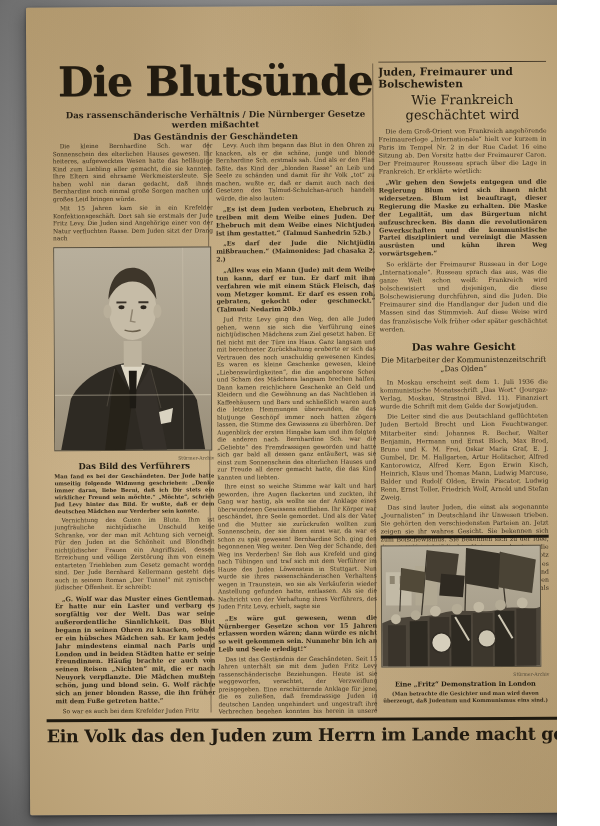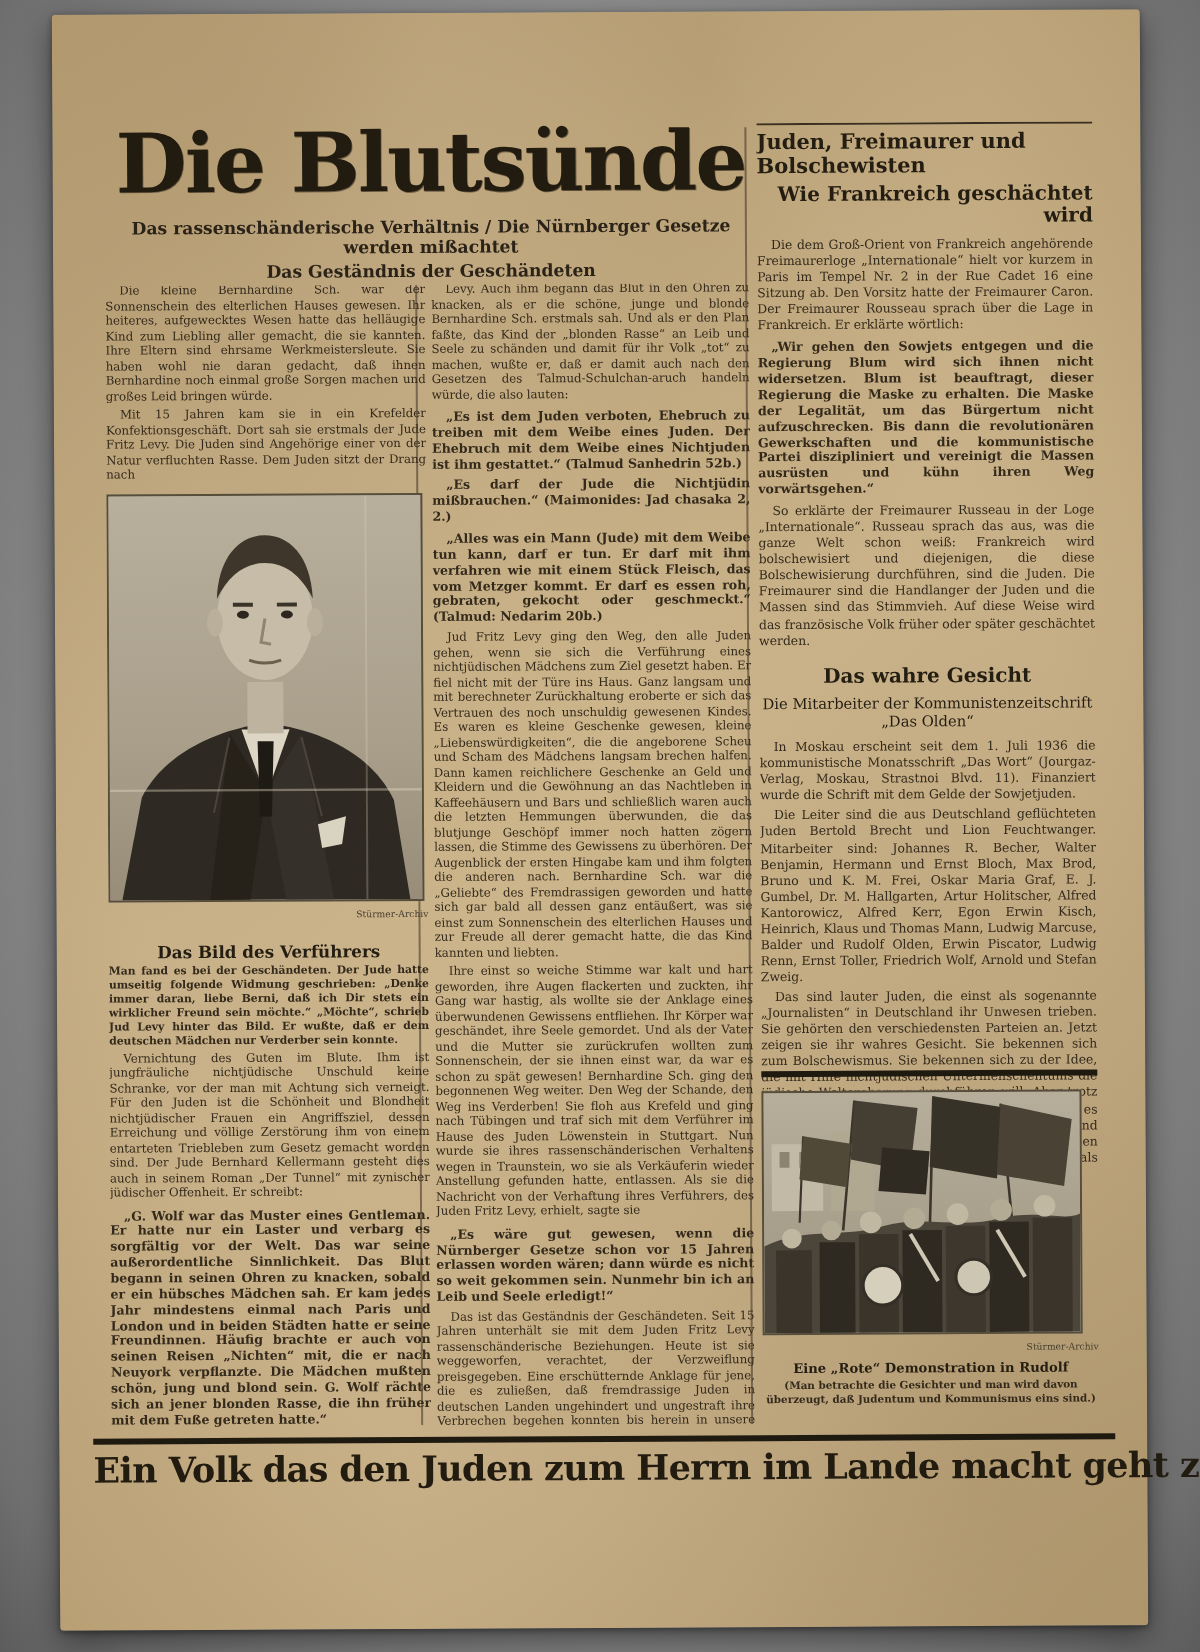--- a/index.html
+++ b/index.html
@@ -1,20 +1,20 @@
 <!DOCTYPE html>
 <html><head>
 <meta charset="utf-8">
 <style>
   * { margin:0; padding:0; box-sizing:border-box; }
   html,body { width:600px; height:826px; }
   body { font-family:"DejaVu Serif", serif; }
 
   .stage {
-    position:relative; width:600px; height:826px; overflow:hidden;
+    position:relative; width:557px; height:826px; overflow:hidden;
     background: radial-gradient(ellipse at 50% 45%, #9a9a9a 0%, #8e8e8e 55%, #6f6f6f 90%, #5c5c5c 100%);
   }
 
   .paper {
     position:absolute; left:28px; top:6px; width:544px; height:808px;
     transform: rotate(-0.3deg);
     background:
       radial-gradient(ellipse at 18% 8%, rgba(120,95,55,0.18), transparent 40%),
       radial-gradient(ellipse at 85% 90%, rgba(110,88,52,0.20), transparent 45%),
       radial-gradient(ellipse at 60% 3%, rgba(160,135,90,0.35), transparent 30%),
@@ -41,29 +41,29 @@
   .col-mid   { left:189px; top:136px; width:159px; height:572px; }
   .col-right { left:352px; top:56px;  width:168px; height:652px; }
   .col-right p { font-size:6.2px; line-height:1.3; }
 
   .vrule-a { position:absolute; left:181px; top:136px; width:1px; height:570px; background:rgba(58,48,34,0.55); }
   .vrule-b { position:absolute; left:346px; top:58px;  width:1px; height:648px; background:rgba(58,48,34,0.55); }
 
   
   .r-toprule { width:100%; height:1px; background:#3a3022; margin-bottom:4px; }
   .r-title  { font-size:10.5px; font-weight:bold; text-align:left; color:#241d11; line-height:1.1; }
-  .r-sub    { font-size:10px; font-weight:bold; text-align:right; color:#241d11; margin:3px 0 5px 0; }
+  .r-sub    { font-size:13px; font-weight:normal; text-align:center; color:#241d11; margin:3px 0 5px 0; }
   .r-title2 { font-size:10px; font-weight:bold; text-align:center; color:#241d11; margin-top:8px; }
   .r-sub2   { font-size:7.4px; font-weight:normal; text-align:center; color:#241d11; line-height:1.25; margin:3px 0 5px 0; }
 
   
   .portrait-wrap { margin:4px 0 2px 0; }
   .portrait-frame { width:158px; height:204px; border:1px solid #564d3b; background:#aaa08c; }
   .photo-credit { font-size:4.6px; text-align:right; color:#4a4232; margin-top:1px; }
-  .caption-title { font-size:8.4px; font-weight:bold; text-align:center; color:#241d11; margin-top:10px; }
+  .caption-title { font-size:8.4px; font-weight:bold; text-align:center; color:#241d11; margin-top:0; }
   .caption-text { font-size:5.4px; font-weight:bold; text-align:justify; color:#342a1b; line-height:1.3; margin-top:2px; }
 
   
   .demo-rule { position:absolute; left:352px; top:530px; width:168px; height:3px; background:#1f1a10; }
   .demo-block { position:absolute; left:352px; top:540px; width:168px; }
   .demo-frame { width:160px; height:122px; margin:0 auto; border:1px solid #564d3b; background:#a89e8b; }
   .demo-caption1 { font-size:6.6px; font-weight:bold; text-align:center; color:#241d11; margin-top:3px; }
   .demo-caption2 { font-size:5.2px; font-weight:bold; text-align:center; color:#342a1b; line-height:1.3; margin-top:2px; }
 
   
@@ -214,21 +214,21 @@
         <rect x="114" y="66" width="20" height="56" fill="#2e2a22"></rect>
         <rect x="136" y="64" width="20" height="58" fill="#3a342b"></rect>
 
         <line x1="74" y1="72" x2="88" y2="96" stroke="#cfc8b4" stroke-width="2"></line>
         <line x1="118" y1="70" x2="132" y2="94" stroke="#cfc8b4" stroke-width="2"></line>
 
         <circle cx="60" cy="98" r="10" fill="#d6cfbc" stroke="#332e26" stroke-width="1.5"></circle>
         <circle cx="106" cy="94" r="9" fill="#cdc6b2" stroke="#332e26" stroke-width="1.5"></circle>
       </svg>
       <div class="photo-credit">Stürmer-Archiv</div>
-      <div class="demo-caption1">Eine „Rote“ Demonstration in Rudolf</div>
+      <div class="demo-caption1">Eine „Fritz“ Demonstration in London</div>
       <div class="demo-caption2">(Man betrachte die Gesichter und man wird davon überzeugt, daß Judentum und Kommunismus eins sind.)</div>
     </div>
 
     <div class="footer-rule"></div>
     <div class="footer-headline">Ein Volk das den Juden zum Herrn im Lande macht geht zu Grunde</div>
 
   </div>
 </div>
 
 </body></html>

